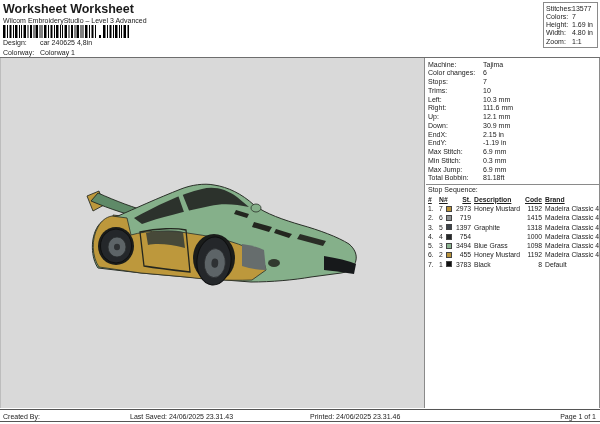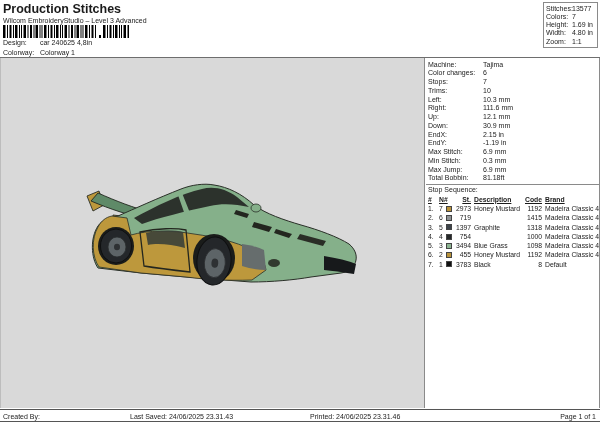--- a/index.html
+++ b/index.html
@@ -67,21 +67,21 @@
   .f-created { left:3px; }
   .f-saved { left:130px; }
   .f-printed { left:310px; }
   .f-page { right:4px; }
 </style>
 </head>
 <body>
 
 <div class="page">
 
-  <div class="title">Production Stitches</div>
+  <div class="title">Worksheet Worksheet</div>
   <div class="subtitle">Wilcom EmbroideryStudio – Level 3 Advanced</div>
 
   <svg class="barcode" viewBox="0 0 128 13" preserveAspectRatio="none">
     <g fill="#000000">
       <rect x="0" y="0" width="2.5" height="13"></rect>
         <rect x="4" y="0" width="1" height="13"></rect>
       <rect x="6.5" y="0" width="2" height="13"></rect>
         <rect x="10" y="0" width="1" height="13"></rect>
       <rect x="12" y="0" width="2.5" height="13"></rect>
         <rect x="16" y="0" width="1" height="13"></rect>

